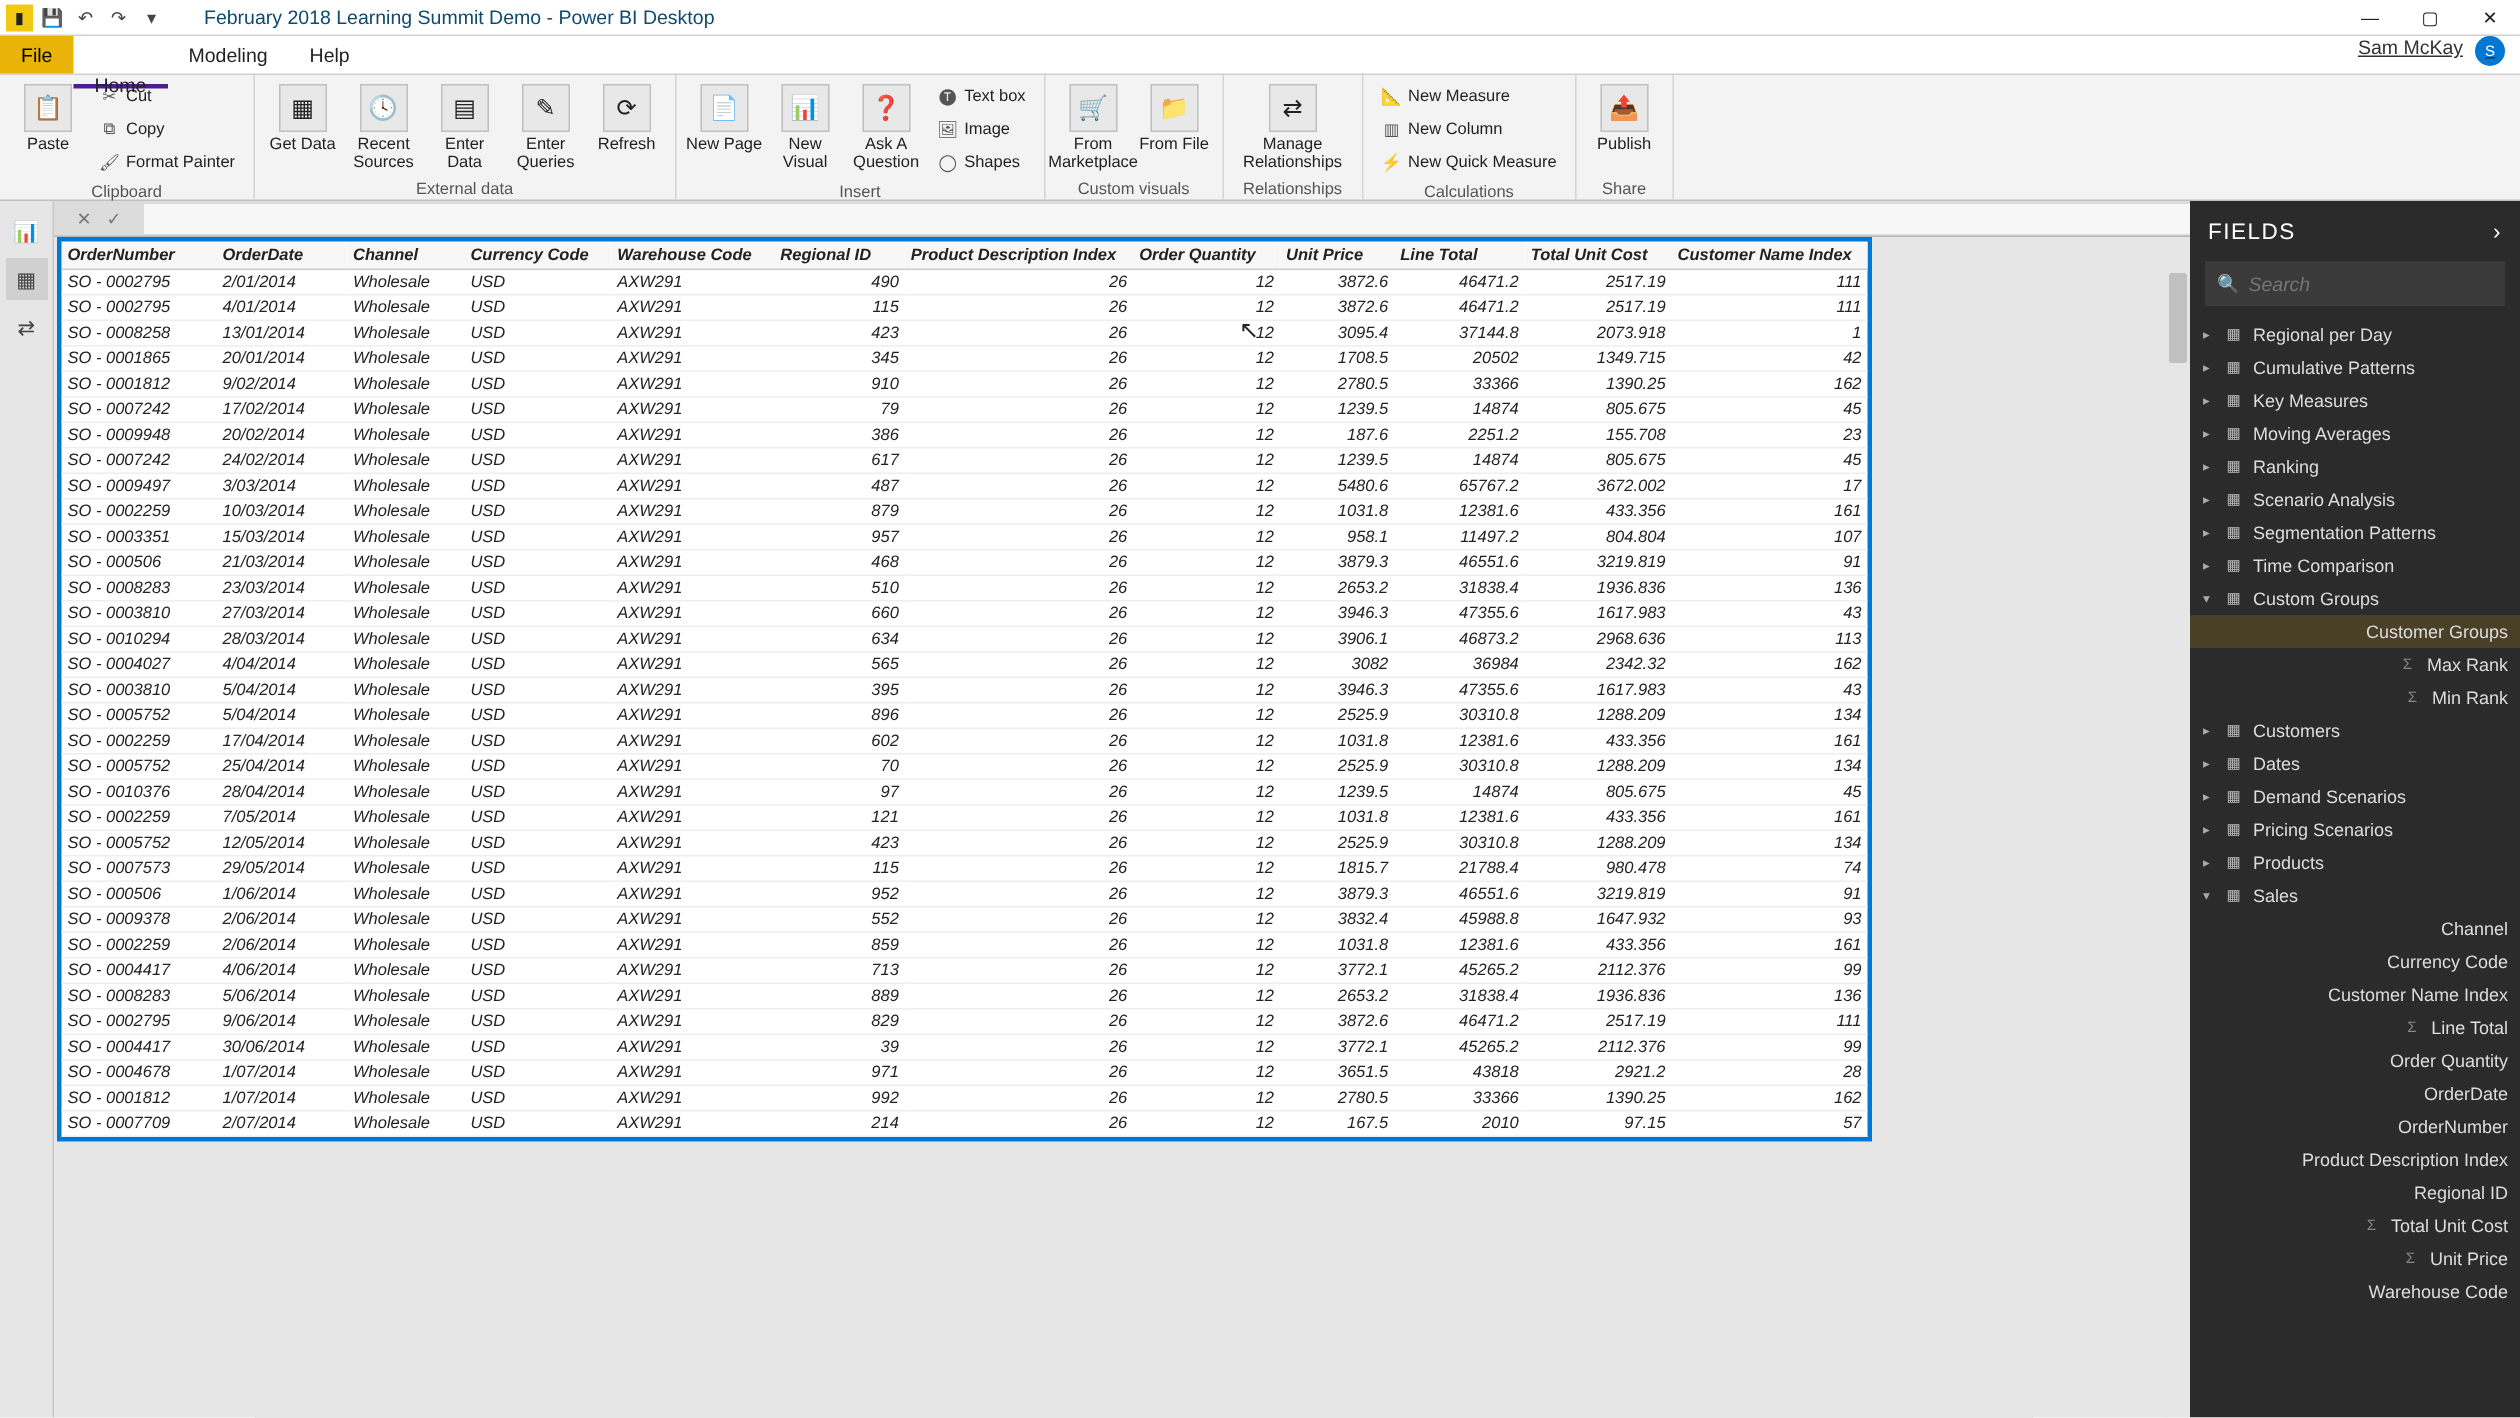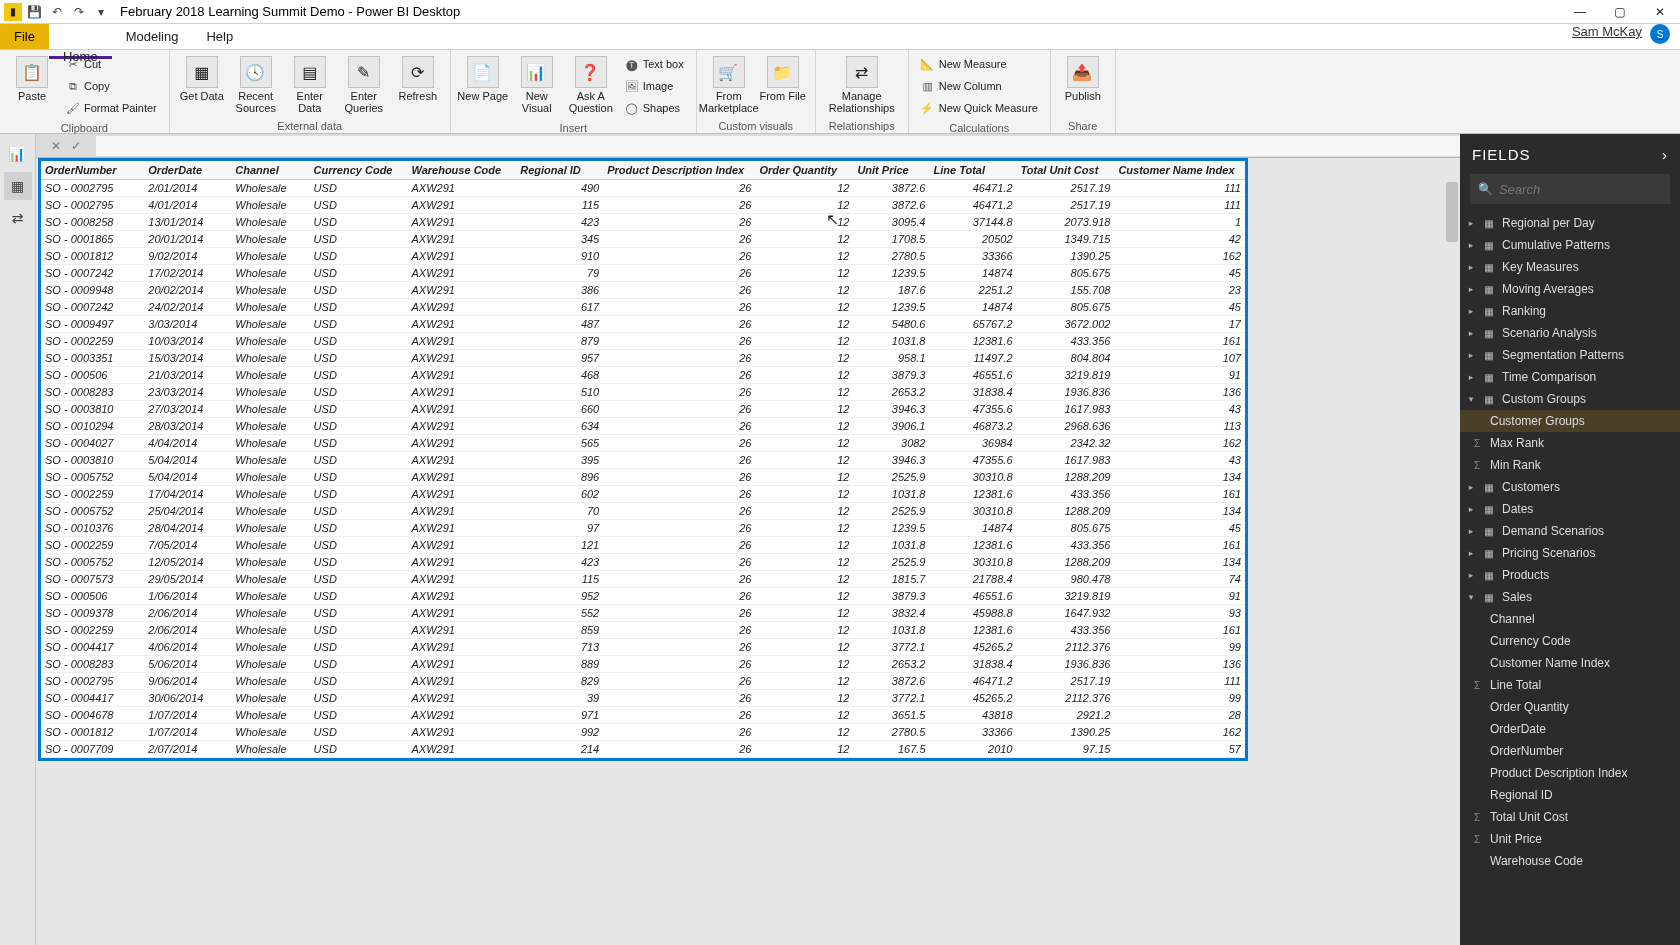--- a/index.html
+++ b/index.html
@@ -3,21 +3,21 @@
 <meta charset="utf-8">
 <style>
   * { box-sizing: border-box; margin: 0; padding: 0; font-family: "Segoe UI", Arial, sans-serif; }
   body { width: 1680px; height: 945px; overflow: hidden; background: #fff; font-size: 12px; color: #222; }
 
   
   .titlebar { height: 24px; background: #fff; display: flex; align-items: center; border-bottom: 1px solid #d0d0d0; }
   .titlebar .qat { display: flex; align-items: center; gap: 4px; padding: 0 4px; }
   .titlebar .qat .ico { width: 18px; height: 18px; display: flex; align-items: center; justify-content: center; font-size: 12px; color: #444; cursor: pointer; }
   .titlebar .logo { width: 18px; height: 18px; background: #f2c811; display: flex; align-items: center; justify-content: center; font-size: 10px; font-weight: bold; }
-  .titlebar .title { font-size: 13px; color: #000000; margin-left: 6px; }
+  .titlebar .title { font-size: 13px; color: #0c4a6e; margin-left: 22px; }
   .titlebar .wincontrols { margin-left: auto; display: flex; }
   .titlebar .wincontrols .wc { width: 40px; height: 24px; display: flex; align-items: center; justify-content: center; font-size: 12px; cursor: pointer; }
 
   
   .tabs { height: 26px; background: #fff; display: flex; align-items: stretch; border-bottom: 1px solid #d0d0d0; }
   .tabs .tab { padding: 0 14px; display: flex; align-items: center; font-size: 13px; cursor: pointer; }
   .tabs .tab.file { background: #eab308; color: #000; font-weight: 500; }
   .tabs .tab.active { border-bottom: 3px solid #4c1d95; margin-top: 32px; }
   .user-area { margin-left: auto; display: flex; align-items: flex-start; gap: 8px; padding-right: 10px; font-size: 13px; color: #333; text-decoration: underline; }
   .user-area .avatar { width: 20px; height: 20px; border-radius: 50%; background: #0078d4; color: #fff; display: flex; align-items: center; justify-content: center; font-size: 10px; }
@@ -55,21 +55,21 @@
   
   .fields { width: 220px; background: #2b2b2b; color: #ddd; display: flex; flex-direction: column; }
   .fields .header { height: 40px; display: flex; align-items: center; justify-content: space-between; padding: 0 12px; font-size: 15px; letter-spacing: 1px; color: #fff; }
   .fields .search { margin: 0 10px 8px; height: 30px; background: #3a3a3a; display: flex; align-items: center; padding: 0 8px; gap: 6px; }
   .fields .search input { flex: 1; background: transparent; border: none; color: #ccc; font-size: 13px; font-style: italic; outline: none; }
   .fields .list { flex: 1; overflow-y: auto; }
   .fields .row { height: 22px; display: flex; align-items: center; gap: 6px; padding: 0 8px 0 6px; cursor: pointer; font-size: 12px; }
   .fields .row.selected { background: #4a4028; }
   .fields .row .arrow { width: 10px; text-align: center; color: #aaa; font-size: 9px; }
   .fields .row .ticon { width: 14px; height: 14px; display: inline-flex; align-items: center; justify-content: center; font-size: 10px; color: #bbb; }
-  .fields .row.field { padding-left: 10px; }
+  .fields .row.field { padding-left: 30px; justify-content: flex-end; }
   .fields .row.field .ticon { color: #888; }
 
   .cursor { position: absolute; left: 790px; top: 52px; font-size: 16px; pointer-events: none; }
 </style>
 </head>
 <body>
 
 <div class="titlebar">
   <div class="qat">
     <div class="logo">▮</div>

